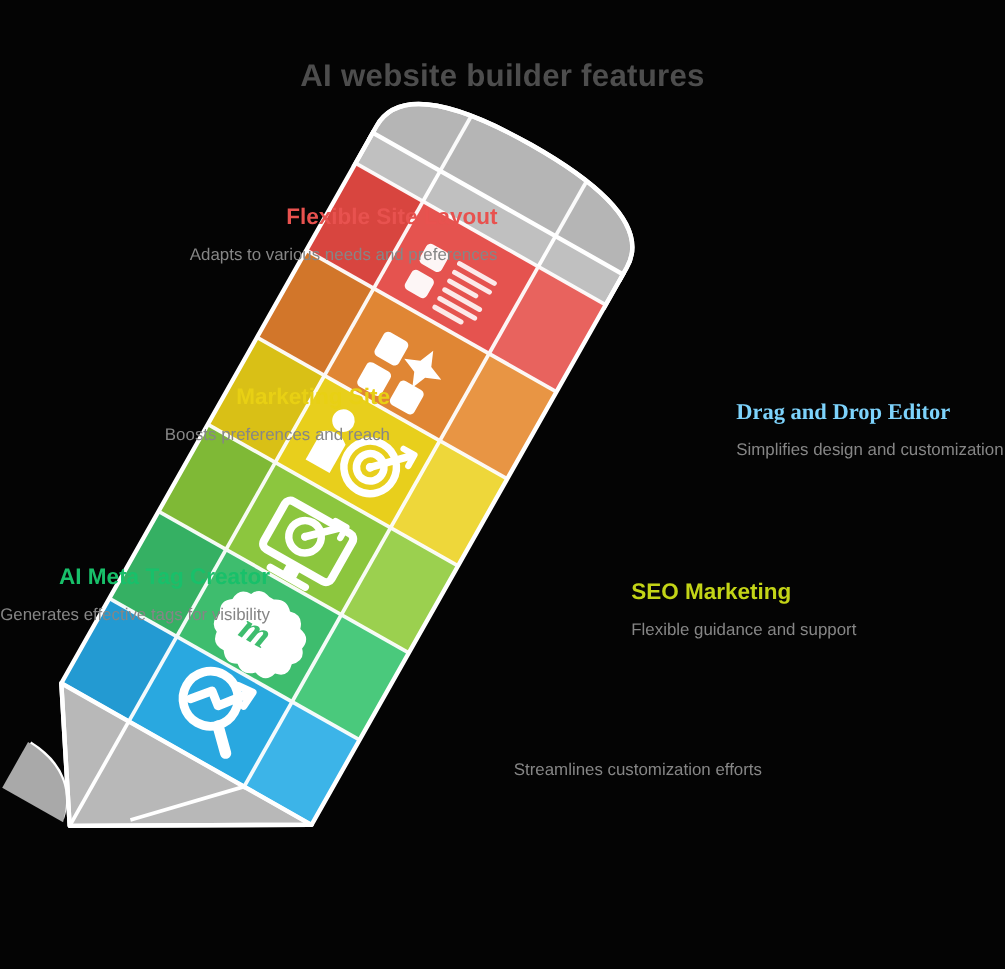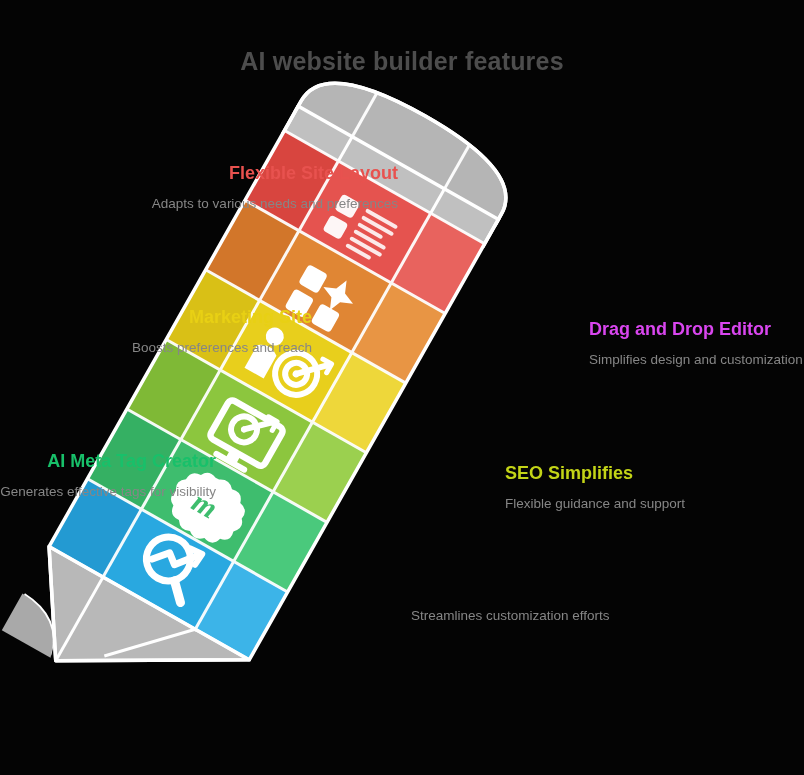--- a/index.html
+++ b/index.html
@@ -223,24 +223,24 @@
   <p class="label-title" style="color: rgb(232, 208, 20);">Marketing Site</p>
   <p class="label-desc" style="color: rgb(134, 134, 134);">Boosts preferences and reach</p>
 </div>
 
 <div class="feature-label align-right" id="label-ai-meta-tag-creator">
   <p class="label-title" style="color: rgb(24, 192, 106);">AI Meta Tag Creator</p>
   <p class="label-desc" style="color: rgb(134, 134, 134);">Generates effective tags for visibility</p>
 </div>
 
 <div class="feature-label align-left" id="label-drag-and-drop-editor">
-  <p class="label-title" style="color: #d946ef;">Drag and Drop Editor</p>
+  <p class="label-title" style="color: #7dd3fc; font-family: Liberation Serif, serif;">Drag and Drop Editor</p>
   <p class="label-desc" style="color: rgb(134, 134, 134);">Simplifies design and customization</p>
 </div>
 
 <div class="feature-label align-left" id="label-seo-assistant">
-  <p class="label-title" style="color: rgb(195, 212, 23);">SEO Simplifies</p>
+  <p class="label-title" style="color: rgb(195, 212, 23);">SEO Marketing</p>
   <p class="label-desc" style="color: rgb(134, 134, 134);">Flexible guidance and support</p>
 </div>
 
 <div class="feature-label align-left" id="label-seo-tools">
   <p class="label-desc" style="color: rgb(134, 134, 134);">Streamlines customization efforts</p>
 </div>
 
 </body></html>

